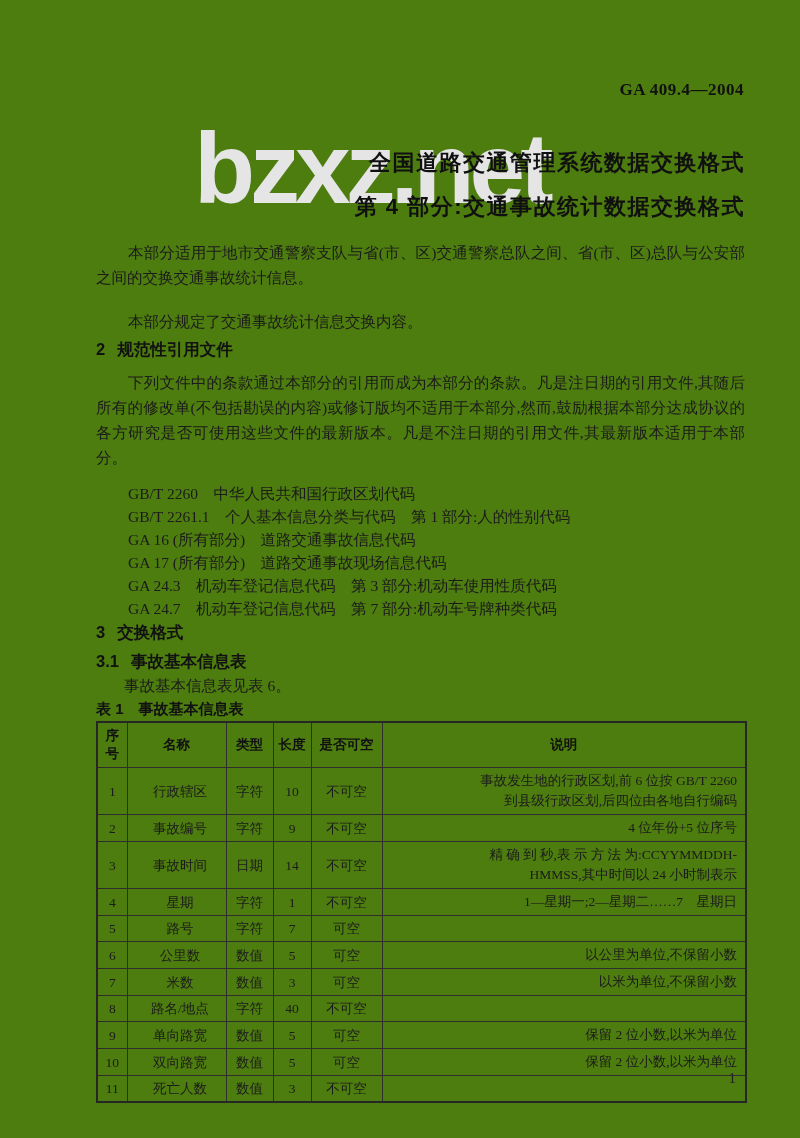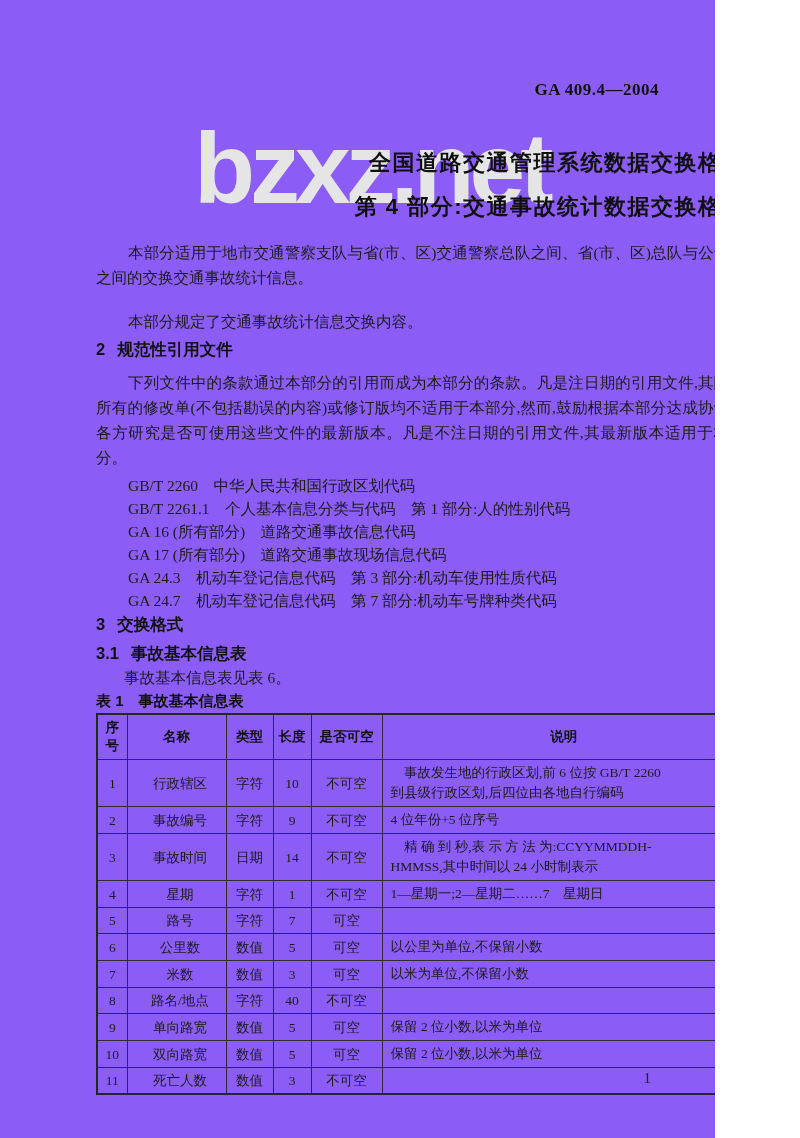--- a/index.html
+++ b/index.html
@@ -1,17 +1,17 @@
 <!DOCTYPE html>
 <html><head>
 <meta charset="utf-8">
 <style>
   html,body { margin:0; padding:0; background:#ffffff; }
   .page {
-    position:relative; width:715px; height:1138px; background:#8b5cf6;
+    position:relative; width:800px; height:1138px; background:#4d7c0f;
     font-family:"Liberation Serif", serif; color:#1b1b1b; overflow:hidden;
   }
   .doc-code {
     position:absolute; top:80px; right:56px; z-index:2;
     font-size:17px; font-weight:bold; letter-spacing:0.5px;
     font-family:"Liberation Serif", serif; color:#111;
   }
   .watermark {
     position:absolute; left:194px; top:118px; z-index:0;
     font-family:"Liberation Sans", sans-serif; font-weight:bold;
@@ -34,21 +34,21 @@
   .mt-sec2 { margin-top:6px; }
   .mt-sec3 { margin-top:3px; }
   .mt-sub31 { margin-top:11px; }
   .para {
     margin:0; font-size:15.5px; line-height:25px;
     text-align:justify; text-indent:32px; color:#1b1b1b;
   }
   .p-scope1 { margin-top:19px; }
   .p-scope2 { margin-top:0; }
   .p-norm { margin-top:12px; }
-  .refs { margin-top:4px; padding-left:32px; }
+  .refs { margin-top:12px; padding-left:32px; }
   .ref-line { font-size:15.5px; line-height:23px; white-space:nowrap; }
   .p-table-intro {
     margin:5px 0 0 0; font-size:15.5px; line-height:22px; text-indent:28px;
   }
   .caption {
     margin-top:3px; 
     font-family:"Liberation Sans", sans-serif; font-weight:bold;
     font-size:15px; line-height:17px; color:#111;
   }
   table.tbl {
@@ -61,21 +61,21 @@
     font-size:13.5px; padding:4px 2px; text-align:center; color:#111;
   }
   .tbl td {
     font-size:13.5px; line-height:19px; padding:3px 4px;
     vertical-align:middle; color:#1b1b1b;
   }
   .tbl td:nth-child(1), .tbl td:nth-child(3),
   .tbl td:nth-child(4), .tbl td:nth-child(5) { text-align:center; }
   .tbl td:nth-child(2) { text-align:center; padding-left:11px; }
   .tbl td:nth-child(6) {
-    text-align:left; padding:3px 8px; white-space:pre-line; line-height:20px;margin-left:35px;
+    text-align:right; padding:3px 8px; white-space:pre-line; line-height:20px;margin-left:35px;
   }
   col.c1 { width:30px; }  col.c2 { width:99px; }
   col.c3 { width:47px; }  col.c4 { width:38px; }
   col.c5 { width:71px; }  col.c6 { width:364px; }
   .page-num {
     position:absolute; top:1070px; right:64px;
     font-size:15px; font-family:"Liberation Serif", serif; color:#222;
   }
 </style>
 </head>

